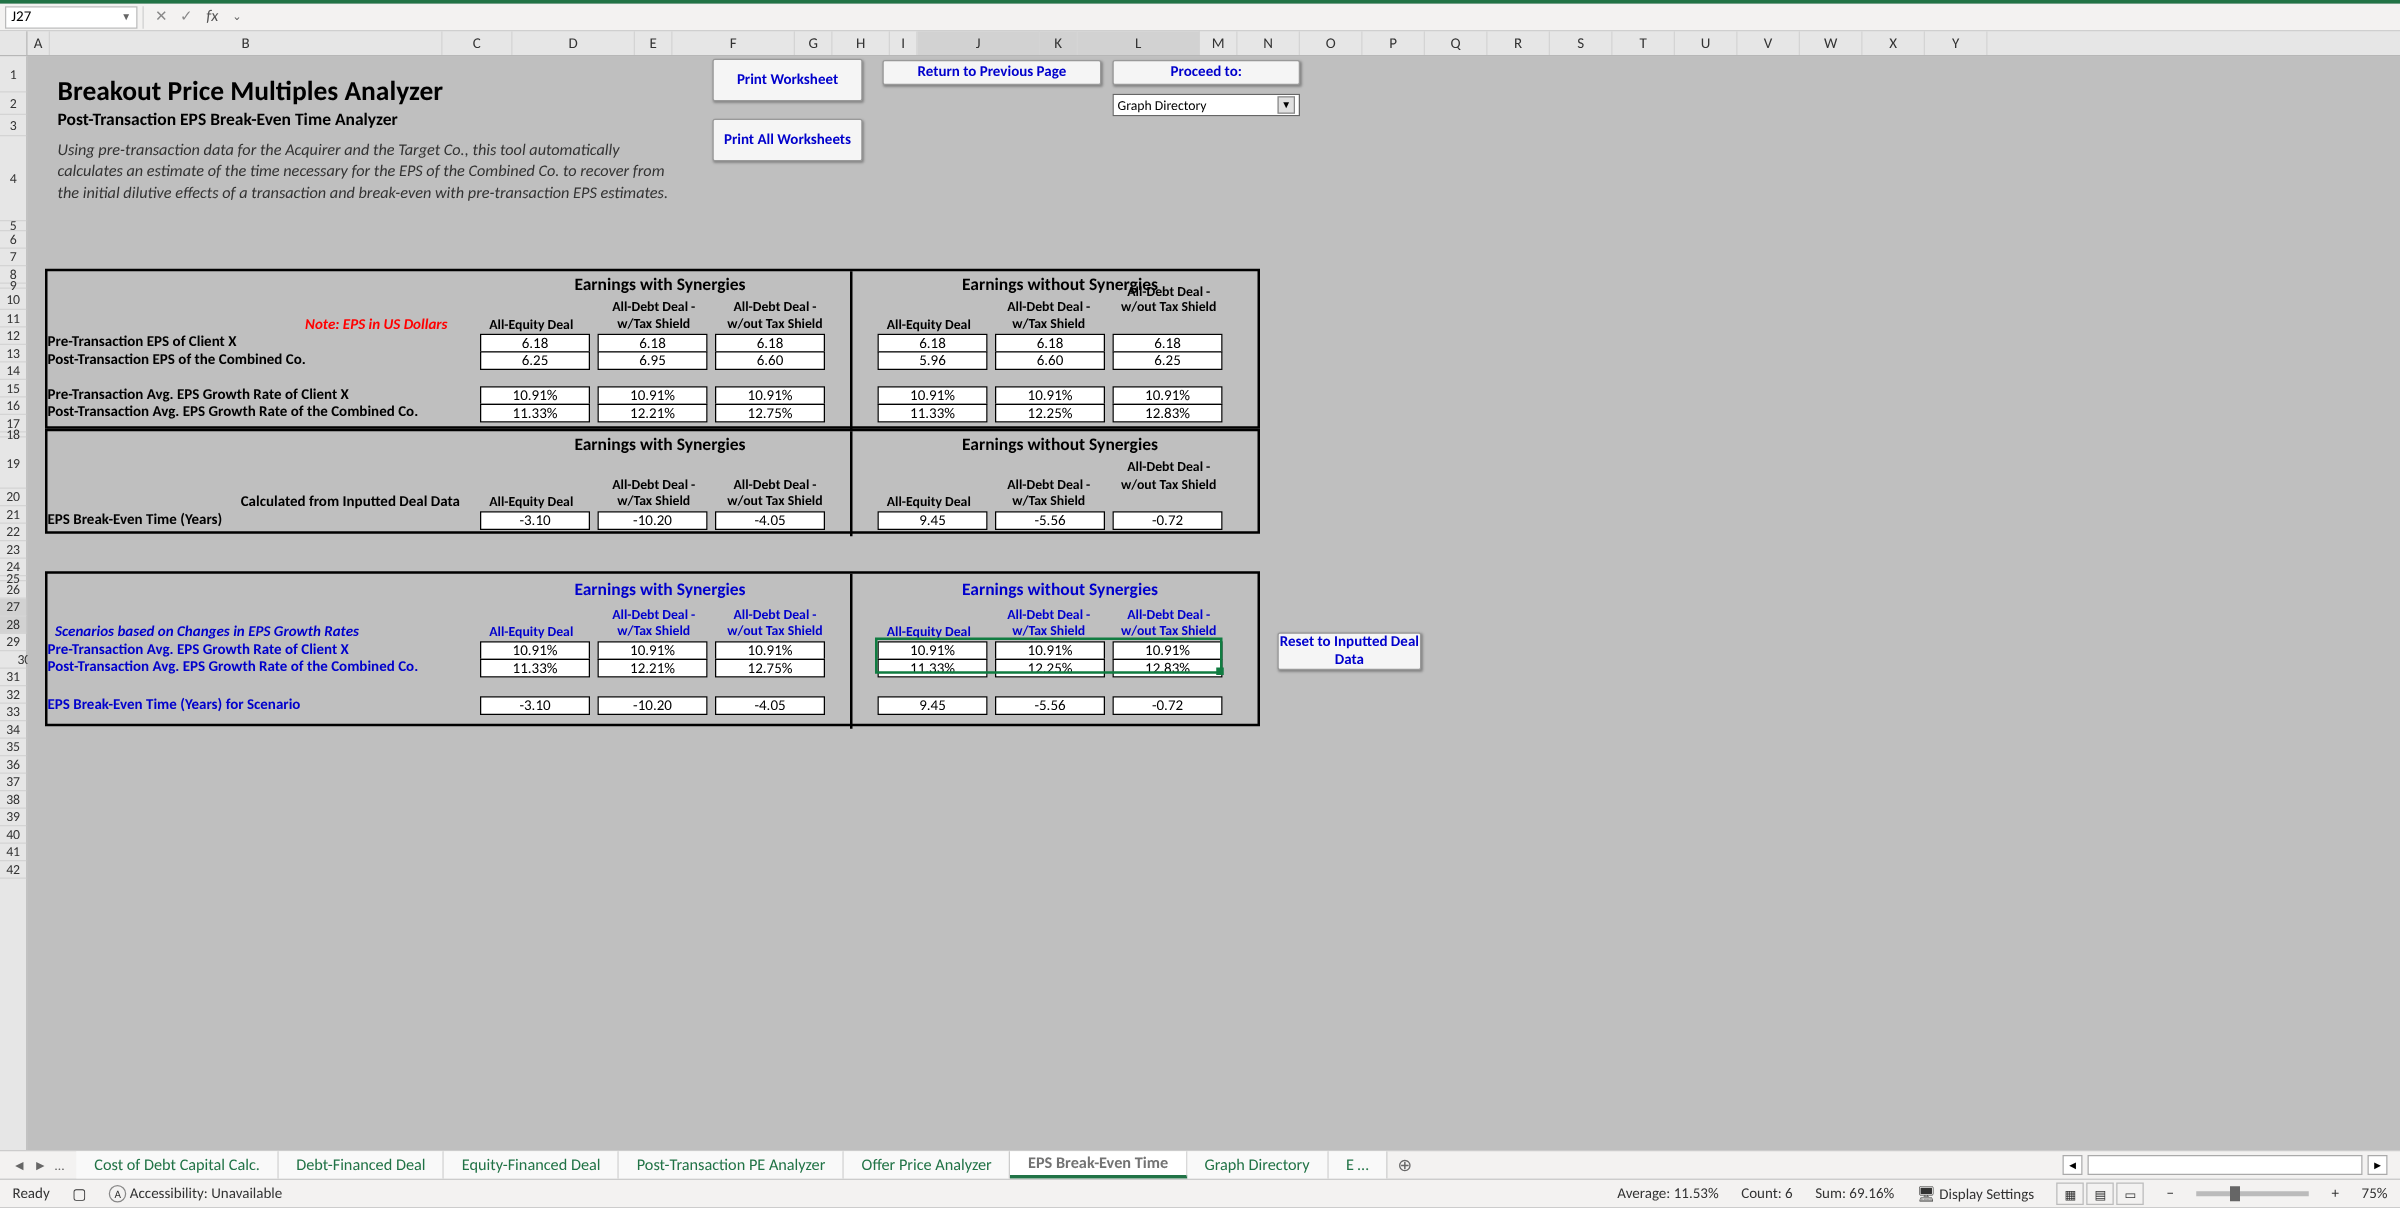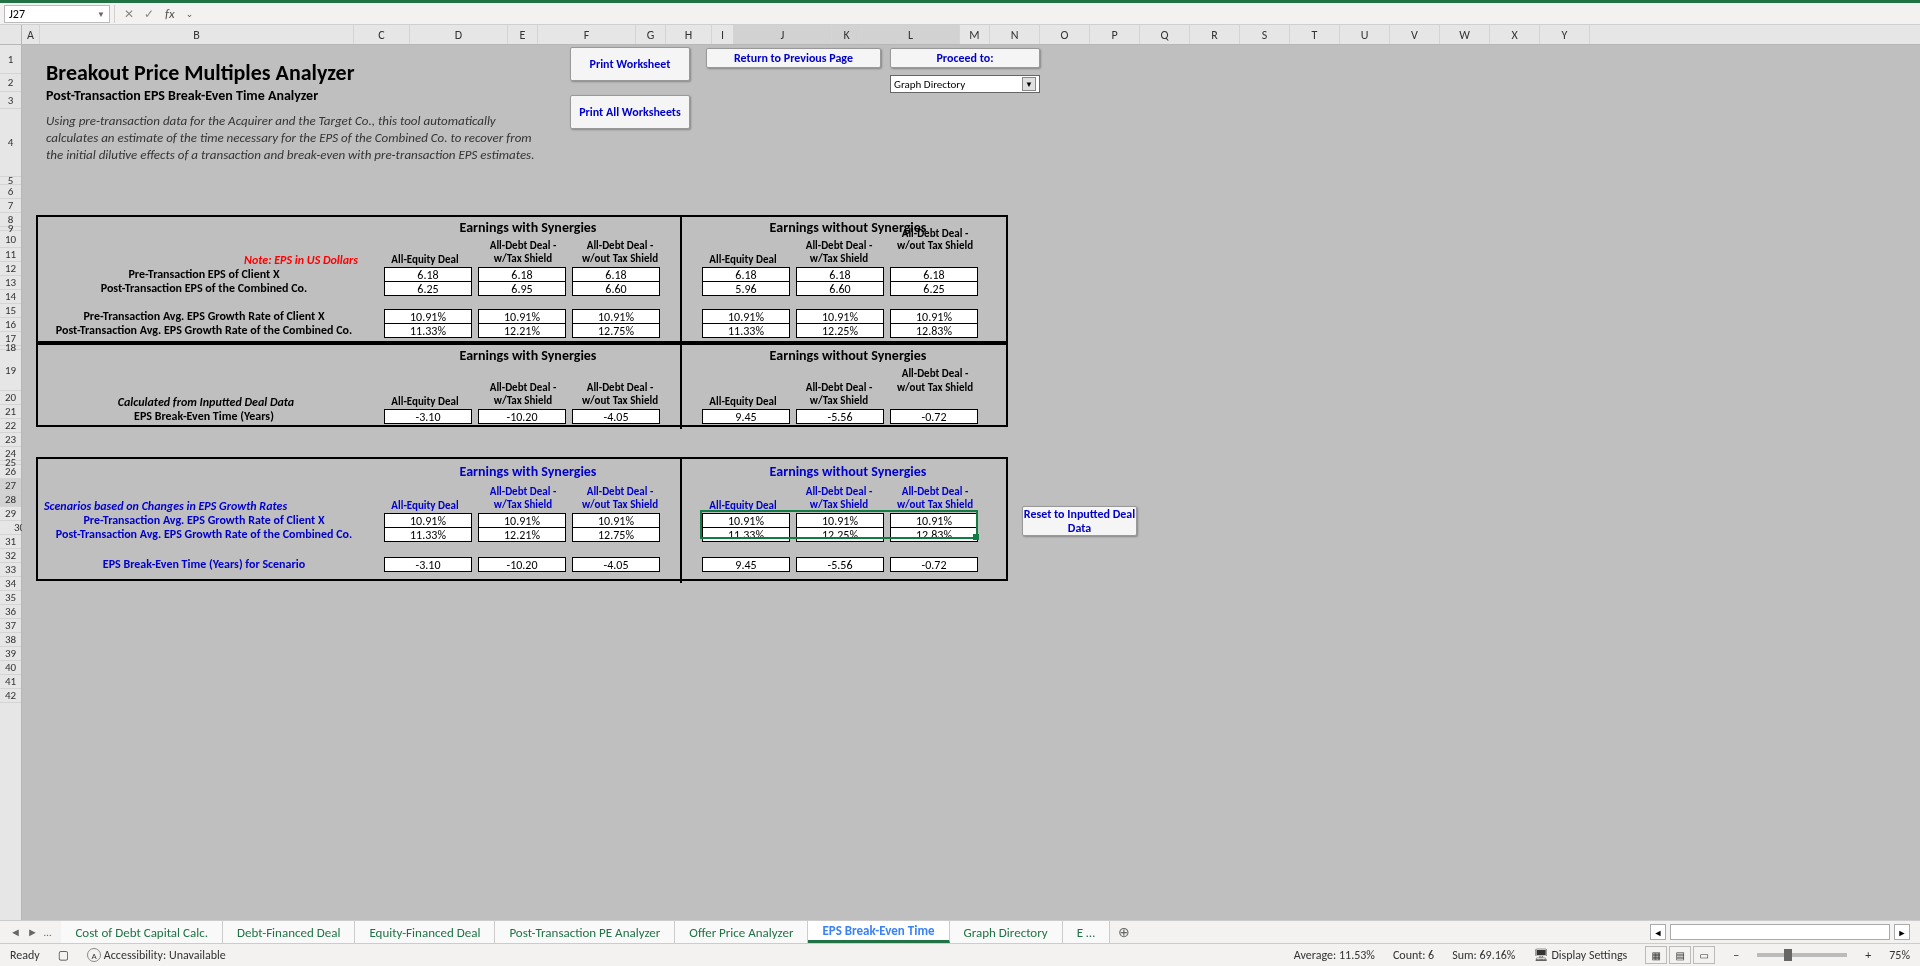--- a/index.html
+++ b/index.html
@@ -42,37 +42,37 @@
 .btn-return { left: 684px; top: 3px; width: 175px; height: 20px; color: #0000cc; }
 .btn-proceed { left: 868px; top: 3px; width: 150px; height: 20px; }
 .graph-dd { position: absolute; left: 868px; top: 30px; width: 150px; height: 18px; background: #fff; border: 1px solid #666; font-size: 11px; display: flex; align-items: center; justify-content: space-between; padding: 0 3px; }
 .graph-dd span.arrow { background: #e0e0e0; border: 1px solid #888; width: 14px; height: 14px; display:flex; align-items:center; justify-content:center; font-size:8px; }
 
 
 .tbl { position: absolute; border: 2px solid #000; }
 .sec-title { font-weight: bold; font-size: 14px; text-align: center; }
 .sec-title.blue { color: #0000cc; }
 .note-red { color: #ff0000; font-weight: bold; font-style: italic; font-size: 12px; text-align:right; }
-.rowlbl { font-weight: bold; font-size: 12px; text-align: center; padding-right: 6px; }
+.rowlbl { font-weight: bold; font-size: 12px; text-align: left; padding-right: 6px; }
 .rowlbl.blue { color: #0000cc; }
 .colh { font-weight: bold; font-size: 11px; text-align: center; }
 .cell { background: #fff; border: 1px solid #000; text-align: center; font-size: 12px; height: 15px; display:flex; align-items:center; justify-content:center; }
 .vline { position:absolute; width:2px; background:#000; }
 
 
 .sel-box { position: absolute; border: 2px solid #107c41; pointer-events: none; }
 .sel-handle { position:absolute; right:-3px; bottom:-3px; width:6px; height:6px; background:#107c41; }
 
 
 .sheet-tabs { position: absolute; bottom: 23px; left: 0; right: 0; height: 23px; background: #f3f2f1; border-top: 1px solid #ccc; display: flex; align-items: center; }
 .st-nav { display: flex; padding: 0 10px; gap: 6px; }
 .st-nav span { font-size: 11px; color: #666; }
 .tabs { display: flex; height: 100%; }
 .tab { padding: 0 14px; font-size: 13px; color: #217346; border-right: 1px solid #ccc; display: flex; align-items: center; cursor: pointer; background:#f9f9f9; }
-.tab.active { background: #fff; border-bottom: 3px solid #217346; font-weight: bold; color: #3b82f6; }
+.tab.active { background: #fff; border-bottom: 3px solid #217346; font-weight: bold; color: #737373; }
 .tab-add { padding: 0 8px; font-size: 14px; color: #666; display:flex; align-items:center; }
 .hscroll { flex:1; display:flex; align-items:center; justify-content:flex-end; padding-right:10px; gap:4px; }
 .hs-btn { width:16px; height:16px; background:#fff; border:1px solid #aaa; display:flex; align-items:center; justify-content:center; font-size:9px; }
 .hs-track { width:220px; height:16px; background:#fff; border:1px solid #aaa; }
 
 
 .status-bar { position: absolute; bottom: 0; left: 0; right: 0; height: 23px; background: #f3f2f1; border-top: 1px solid #ccc; display: flex; align-items: center; padding: 0 10px; font-size: 12px; color: #333; }
 .sb-left { display: flex; gap: 18px; align-items:center; }
 .sb-right { margin-left: auto; display: flex; gap: 18px; align-items:center; }
 .view-btns { display: flex; gap: 2px; }
@@ -250,21 +250,21 @@
       <div style="position:absolute; left:660px; top:2px; width:300px;" class="sec-title">Earnings without Synergies</div>
 
       <div style="position:absolute; left:342px; top:50px; width:90px;" class="colh">All-Equity Deal</div>
       <div style="position:absolute; left:440px; top:36px; width:90px;" class="colh">All-Debt Deal - w/Tax Shield</div>
       <div style="position:absolute; left:534px; top:36px; width:96px;" class="colh">All-Debt Deal - w/out Tax Shield</div>
       <div style="position:absolute; left:660px; top:50px; width:90px;" class="colh">All-Equity Deal</div>
       <div style="position:absolute; left:756px; top:36px; width:90px;" class="colh">All-Debt Deal - w/Tax Shield</div>
       <div style="position:absolute; left:852px; top:22px; width:90px;" class="colh">All-Debt Deal -</div>
       <div style="position:absolute; left:852px; top:36px; width:90px;" class="colh">w/out Tax Shield</div>
 
-      <div style="position:absolute; left:6px; top:50px; width:330px; text-align:center; font-style:italic;" class="rowlbl">Calculated from Inputted Deal Data</div>
+      <div style="position:absolute; left:6px; top:50px; width:330px; text-align:right; " class="rowlbl">Calculated from Inputted Deal Data</div>
       <div style="position:absolute; left:0; top:64px; width:338px;" class="rowlbl">EPS Break-Even Time (Years)</div>
       <div id="t2cells">
           <div class="cell" style="position: absolute; left: 346px; top: 64px; width: 88px;">-3.10</div>
           <div class="cell" style="position: absolute; left: 440px; top: 64px; width: 88px;">-10.20</div>
           <div class="cell" style="position: absolute; left: 534px; top: 64px; width: 88px;">-4.05</div>
           <div class="cell" style="position: absolute; left: 664px; top: 64px; width: 88px;">9.45</div>
           <div class="cell" style="position: absolute; left: 758px; top: 64px; width: 88px;">-5.56</div>
           <div class="cell" style="position: absolute; left: 852px; top: 64px; width: 88px;">-0.72</div>
         </div>
     </div>

